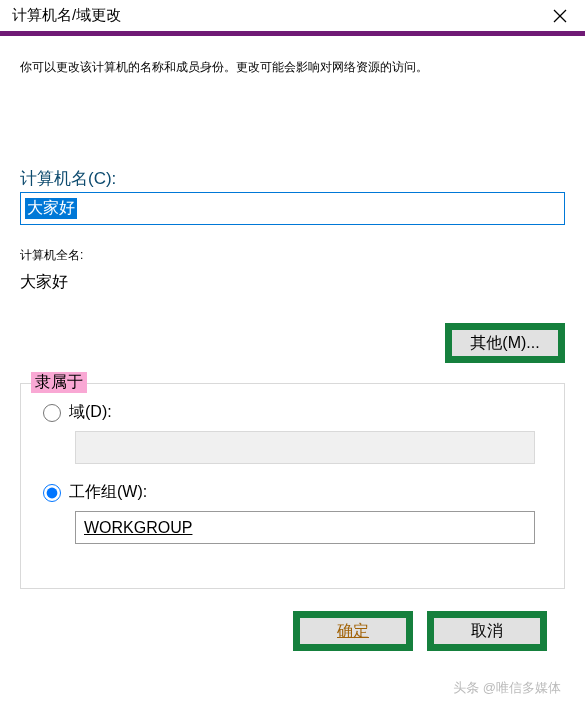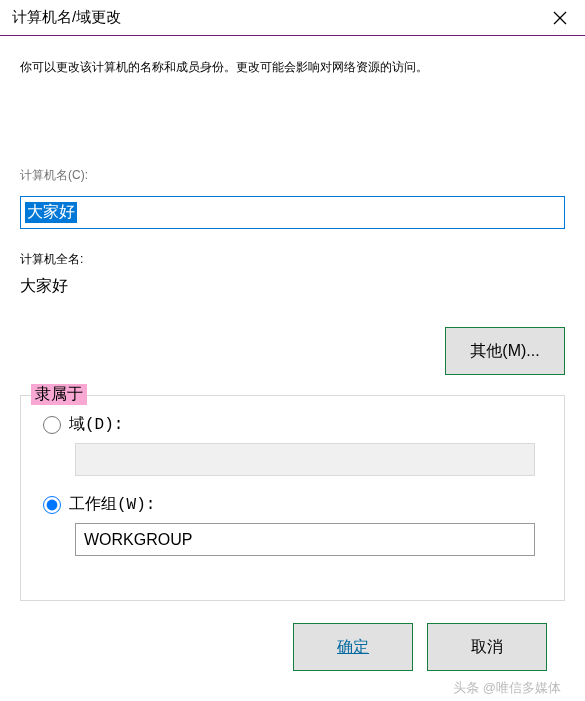--- a/index.html
+++ b/index.html
@@ -15,21 +15,21 @@
       height: 701px;
       overflow: hidden;
       position: relative;
     }
     .titlebar {
       display: flex;
       justify-content: space-between;
       align-items: center;
       height: 36px;
       padding: 0 0 0 12px;
-      border-bottom: 1px solid #701a75;
+      border-bottom: 5px solid #701a75;
     }
     .titlebar-title {
       font-size: 15px;
       color: #000;
     }
     .close-btn {
       width: 50px;
       height: 36px;
       display: flex;
       align-items: center;
@@ -44,23 +44,23 @@
     .content {
       padding: 22px 20px 0 20px;
     }
     .description {
       font-size: 12px;
       line-height: 1.6;
       color: #000;
       margin-bottom: 90px;
     }
     .field-label {
-      font-size: 12px;
-      color: #737373;
-      margin-bottom: 12px;
+      font-size: 17px;
+      color: #0c4a6e;
+      margin-bottom: 2px;
     }
     .selected-text {
       background: #0078d7;
       color: #fff;
       padding: 0 2px;
     }
     .fullname-section {
       margin-top: 22px;
     }
     .fullname-label {
@@ -71,30 +71,30 @@
       font-size: 16px;
     }
     .more-btn-row {
       display: flex;
       justify-content: flex-end;
       margin-top: 30px;
       margin-bottom: 20px;
     }
     .btn {
       min-width: 120px;
-      height: 48px;
-      border: 1px solid #15803d;
+      height: 40px;
+      border: 7px solid #15803d;
       background: #e1e1e1;
       font-size: 16px;
       font-family: inherit;
       cursor: pointer;
       padding: 0 14px;
     }
     .btn:disabled {
-      color: #0369a1;
+      color: #a16207;
       cursor: default;
       text-decoration: underline;
     }
     .groupbox {
       border: 1px solid #d9d9d9;
       padding: 18px 22px 26px 22px;
       position: relative;
       margin-top: 10px;
     }
     .groupbox-title {
@@ -112,32 +112,32 @@
     }
     .radio-row input[type="radio"] {
       width: 18px;
       height: 18px;
       margin-right: 8px;
       cursor: pointer;
     }
     .radio-label {
       font-size: 16px;
       cursor: pointer;
-      font-family: Liberation Mono, monospace;
     }
     .group-input {
       width: 460px;
       height: 33px;
       border: 1px solid #cccccc;
       background: #fff;
       padding: 4px 8px;
       font-size: 16px;
       font-family: inherit;
       margin-left: 32px;
       margin-bottom: 18px;
+      text-decoration: underline;
     }
     .group-input:disabled {
       background: #f0f0f0;
       border: 1px solid #d9d9d9;
     }
     .bottom-buttons {
       display: flex;
       justify-content: flex-end;
       gap: 14px;
       padding: 22px 18px 0 0;

